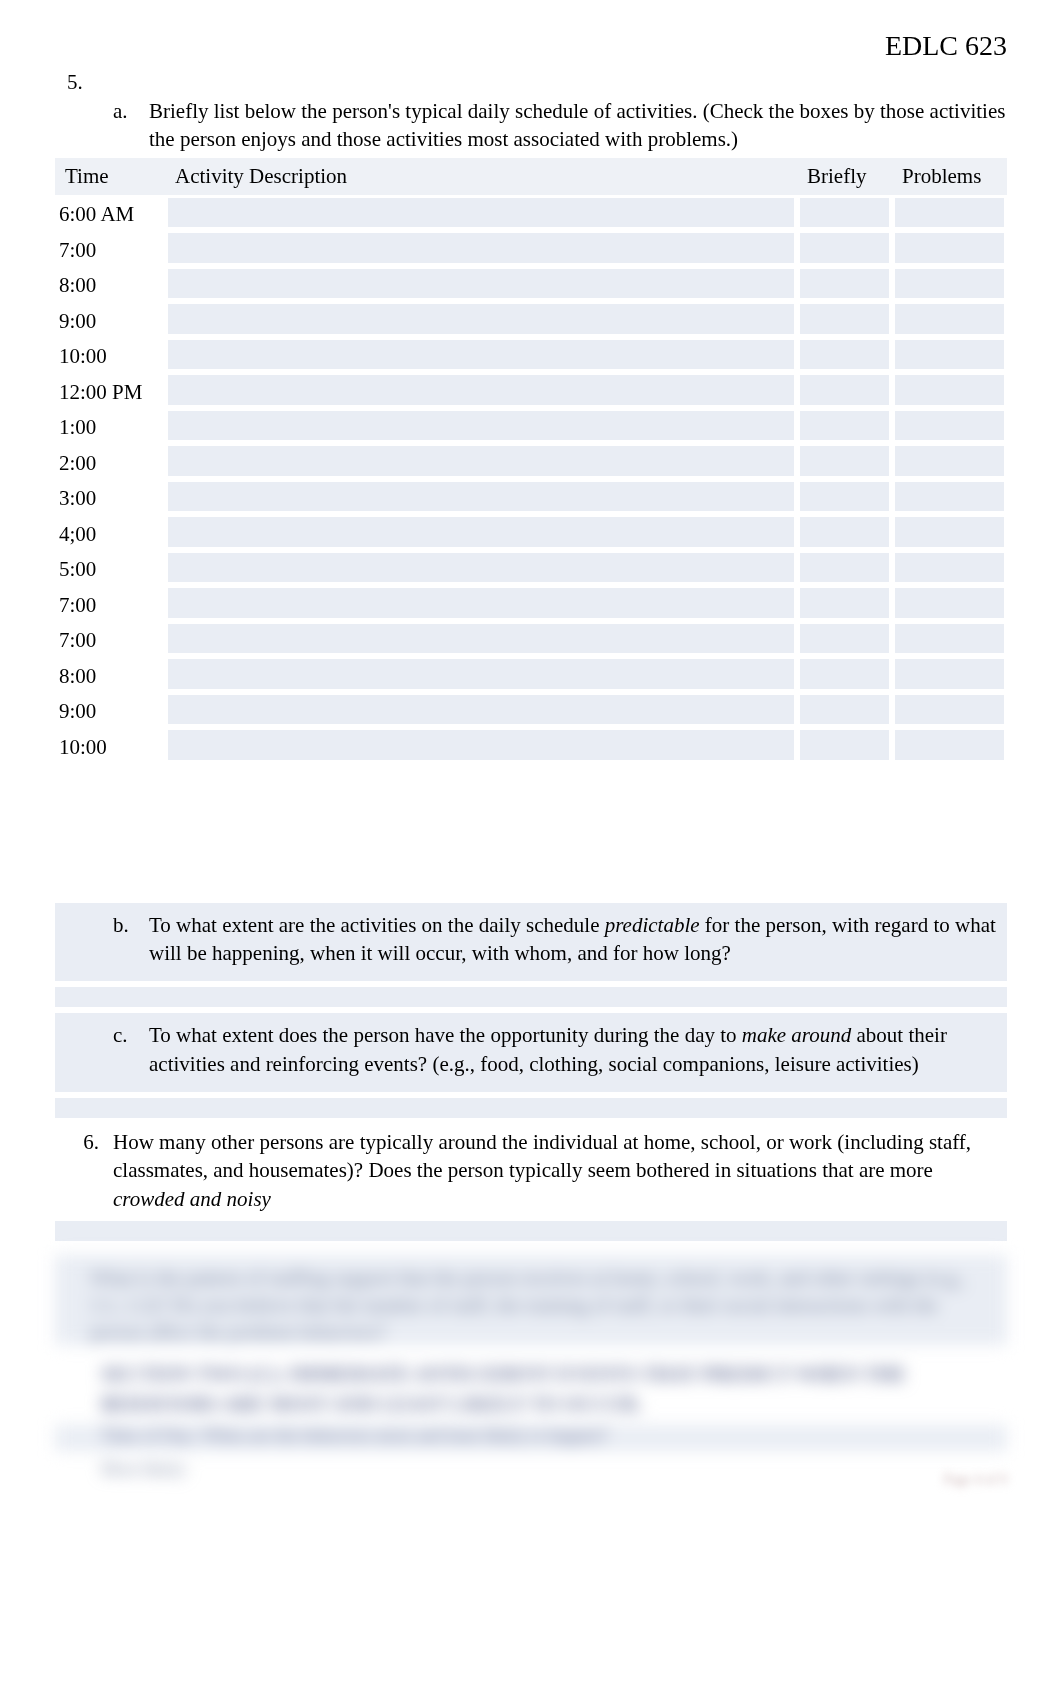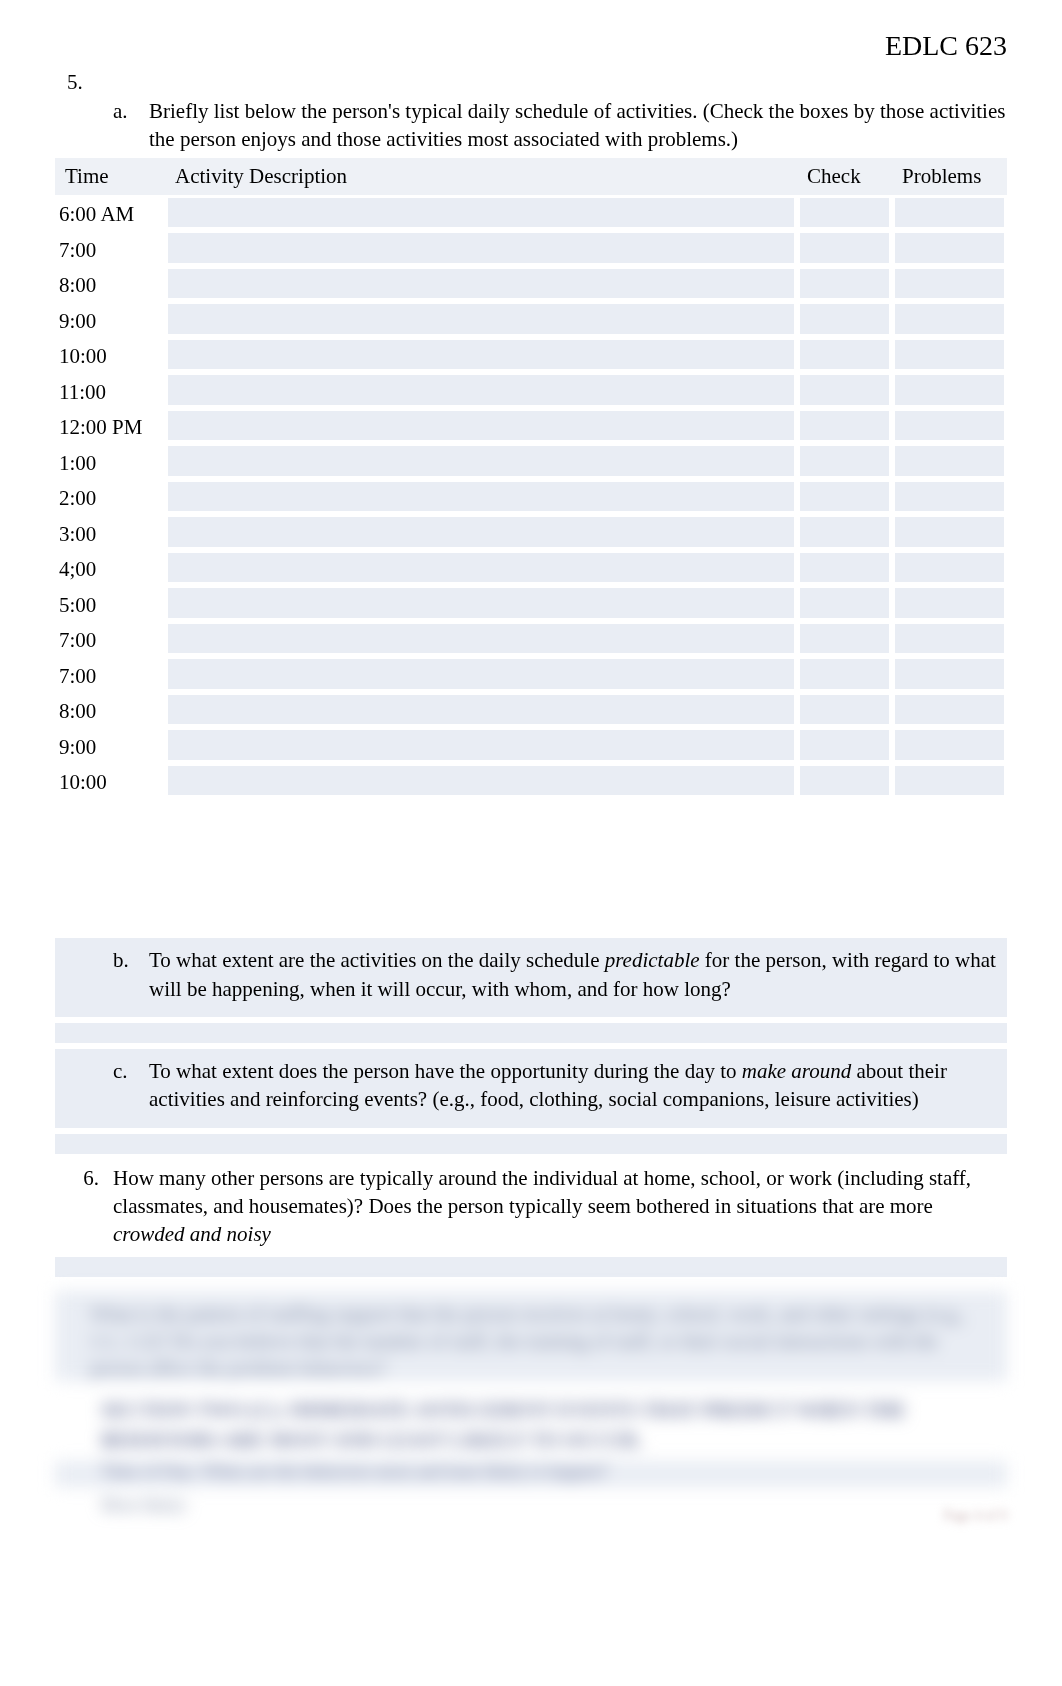--- a/index.html
+++ b/index.html
@@ -176,21 +176,21 @@
 
   <div class="sub-item">
     <div class="letter">a.</div>
     <div class="text">Briefly list below the person's typical daily schedule of activities. (Check the boxes by those activities the person enjoys and those activities most associated with problems.)</div>
   </div>
 
   <div class="sched">
     <div class="sched-row sched-head">
       <div class="c-time">Time</div>
       <div class="c-activity">Activity Description</div>
-      <div class="c-enjoys">Check</div>
+      <div class="c-enjoys">Briefly</div>
       <div class="c-problems">Problems</div>
     </div>
     <div id="rows-mount">
         <div class="sched-row data-row">
           <div class="c-time">6:00 AM</div>
           <div class="c-activity">
             <div class="cell-field"></div>
           </div>
           <div class="c-enjoys">
             <div class="cell-field-sm"></div>
@@ -230,32 +230,20 @@
           </div>
           <div class="c-enjoys">
             <div class="cell-field-sm"></div>
           </div>
           <div class="c-problems">
             <div class="cell-field-sm"></div>
           </div>
         </div>
         <div class="sched-row data-row">
           <div class="c-time">10:00</div>
-          <div class="c-activity">
-            <div class="cell-field"></div>
-          </div>
-          <div class="c-enjoys">
-            <div class="cell-field-sm"></div>
-          </div>
-          <div class="c-problems">
-            <div class="cell-field-sm"></div>
-          </div>
-        </div>
-        <div class="sched-row data-row">
-          <div class="c-time">11:00</div>
           <div class="c-activity">
             <div class="cell-field"></div>
           </div>
           <div class="c-enjoys">
             <div class="cell-field-sm"></div>
           </div>
           <div class="c-problems">
             <div class="cell-field-sm"></div>
           </div>
         </div>

